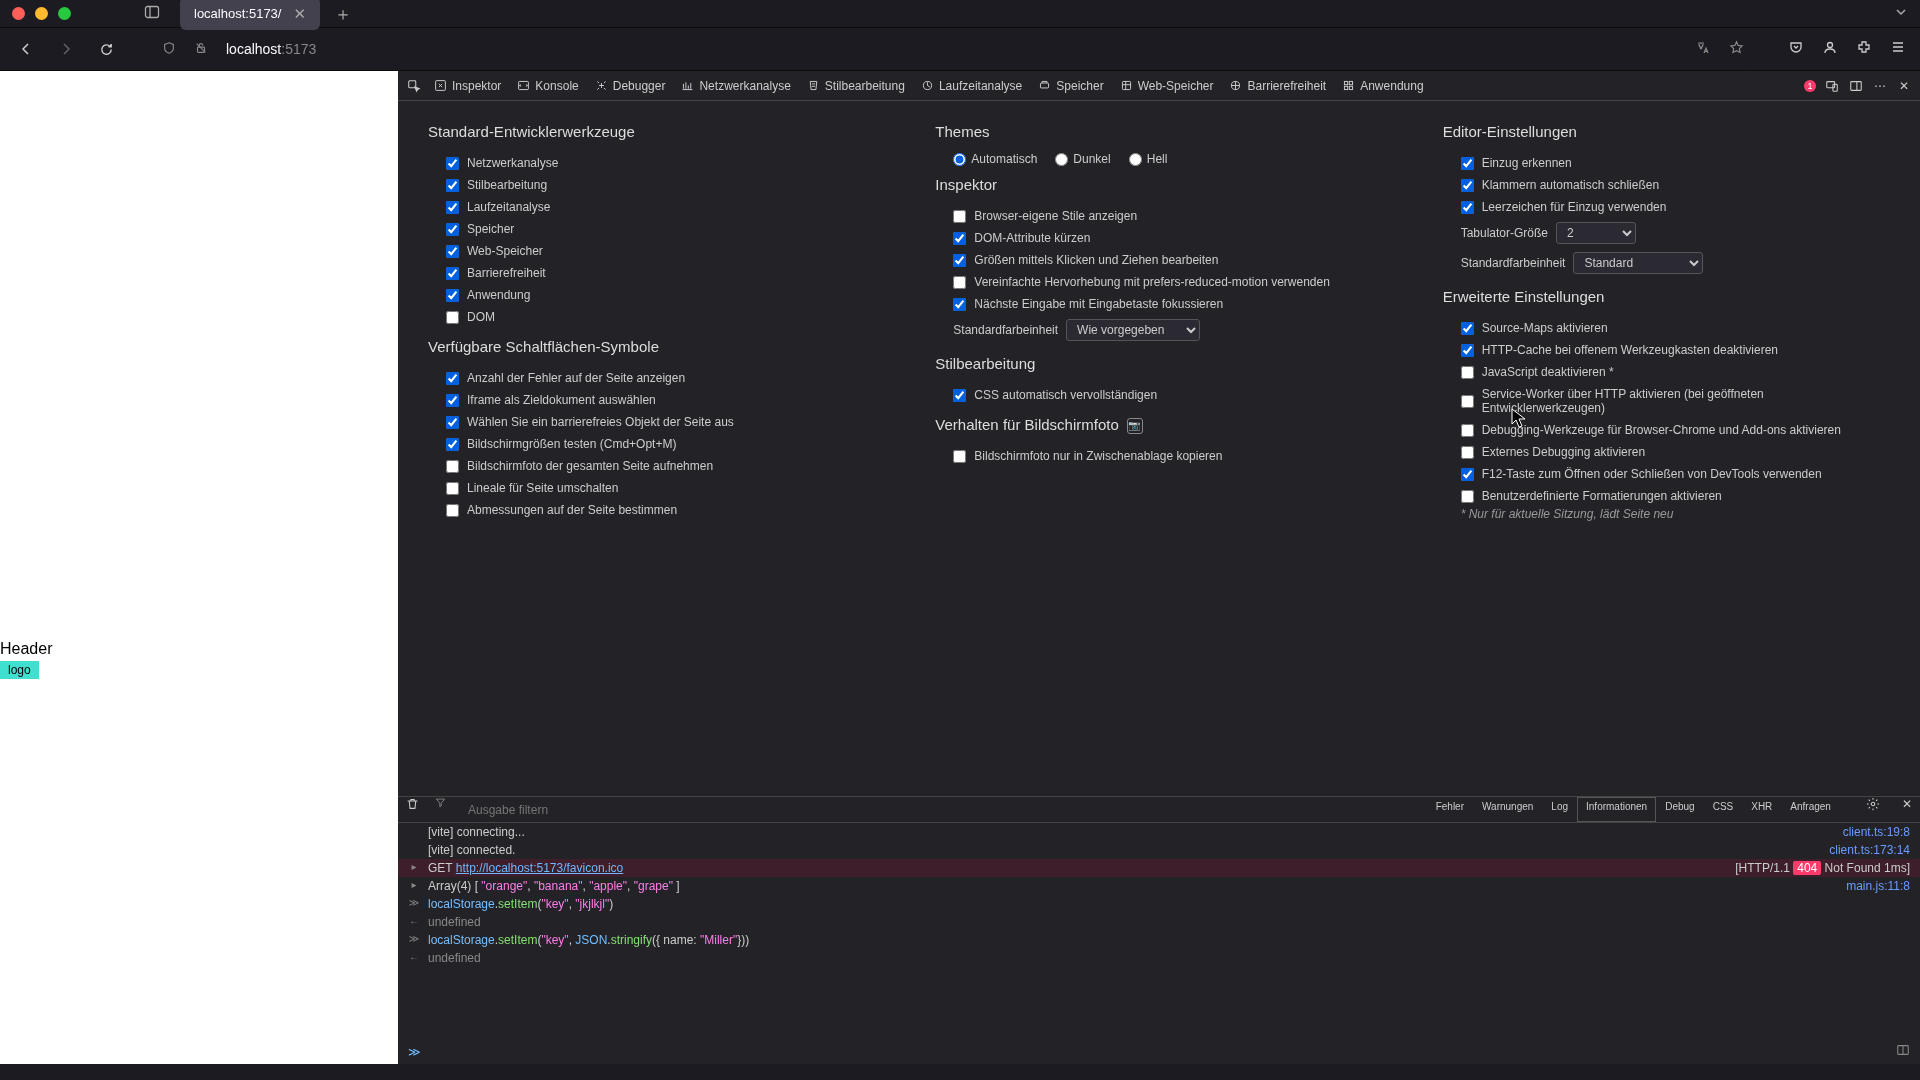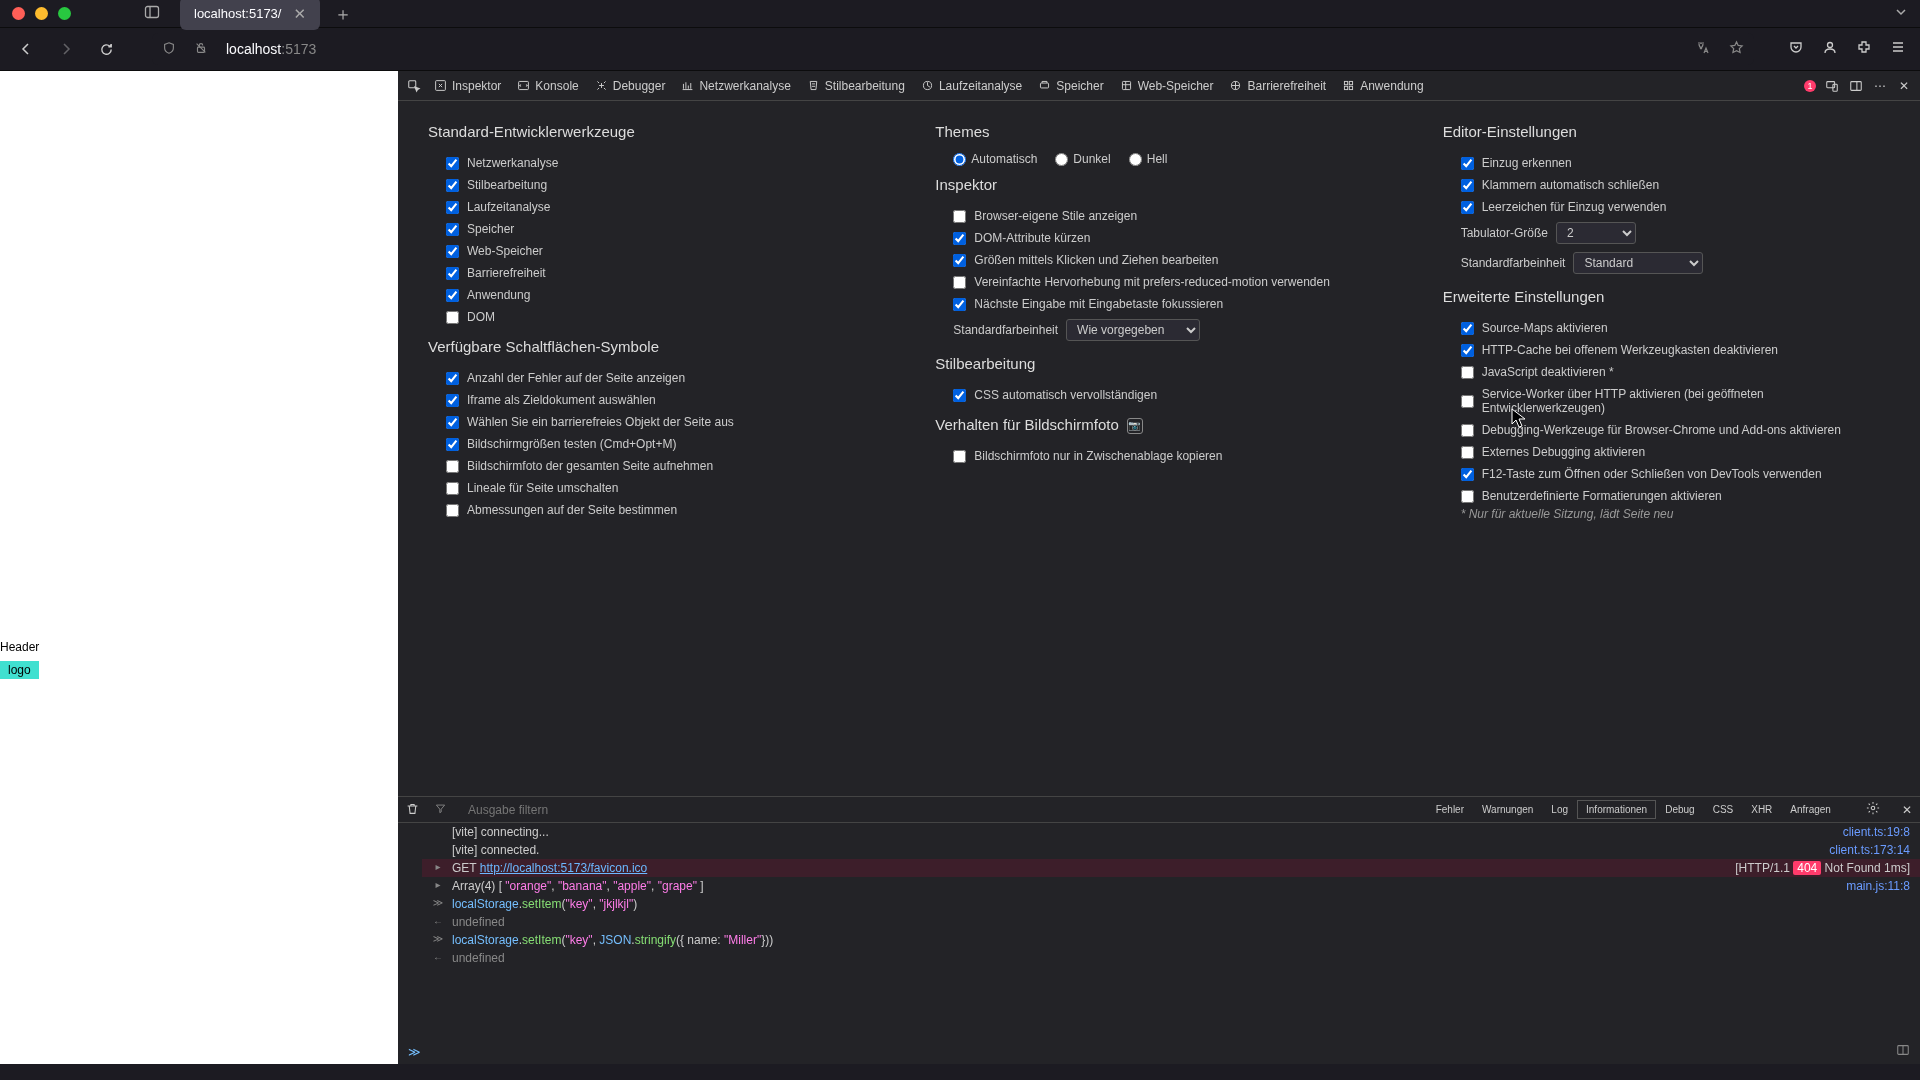--- a/index.html
+++ b/index.html
@@ -24,21 +24,21 @@
 .navbtn.disabled { opacity: 0.4; }
 .urlbox { flex: 1; background: #1c1b22; border-radius: 6px; height: 32px; display: flex; align-items: center; padding: 0 10px; gap: 18px; font-size: 14px; margin: 0 20px; }
 .urlbox .host { color: #fbfbfe; }
 .urlbox .path { color: #888; }
 .urlbar-right { display: flex; gap: 14px; color: #ccc; margin-left: auto; }
 .urlbar-right span { width: 20px; text-align: center; }
 
 
 .content-area { display: flex; height: calc(1080px - 44px - 43px); }
 .page { width: 398px; background: #fff; color: #000; overflow: hidden; position: relative; }
-.page-header { position: absolute; top: 569px; left: 0; font-size: 12px; color: #000; }
+.page-header { position: absolute; top: 569px; left: 0; font-size: 16px; color: #000; }
 .page-badge { position: absolute; top: 590px; left: 0; background: #40e0d0; padding: 2px 8px; font-size: 12px; }
 
 
 .devtools { flex: 1; background: #232327; display: flex; flex-direction: column; }
 .dt-tabs { height: 30px; background: #232327; border-bottom: 1px solid #444; display: flex; align-items: center; padding: 0 8px; gap: 4px; font-size: 12px; }
 .dt-tab { padding: 0 8px; height: 30px; display: flex; align-items: center; gap: 5px; color: #ccc; cursor: pointer; }
 .dt-tab svg { width: 13px; height: 13px; }
 .dt-tabs-right { margin-left: auto; display: flex; align-items: center; gap: 8px; }
 .error-badge { display: flex; align-items: center; gap: 4px; color: #ff7070; }
 .error-dot { width: 12px; height: 12px; border-radius: 50%; background: #ff3b6b; color: #fff; font-size: 9px; display: flex; align-items: center; justify-content: center; }
@@ -54,27 +54,27 @@
 .setting-item label { cursor: default; }
 .footnote { padding-left: 18px; font-style: italic; color: #999; font-size: 12px; }
 .theme-radios { display: flex; gap: 18px; padding-left: 18px; }
 .theme-radios label { display: flex; align-items: center; gap: 5px; }
 .theme-radios input { accent-color: #0060df; }
 .h3-with-icon { display: flex; align-items: center; gap: 8px; }
 .h3-icon { width: 16px; height: 16px; border: 1px solid #888; border-radius: 3px; display: flex; align-items: center; justify-content: center; font-size: 10px; }
 
 
 .console { height: 268px; background: #232327; border-top: 1px solid #444; display: flex; flex-direction: column; font-family: Menlo, Consolas, monospace; font-size: 12px; }
-.console-toolbar { height: 26px; border-bottom: 1px solid #444; display: flex; align-items: center; padding: 0 8px; gap: 16px; }
+.console-toolbar { height: 26px; border-bottom: 1px solid #444; display: flex; padding: 0 8px; gap: 16px; }
 .console-filter { background: transparent; border: none; color: #ccc; font-size: 12px; flex: 0 0 200px; padding: 2px 6px; }
 .console-toolbar-right { margin-left: auto; display: flex; gap: 0; }
 .filter-btn { padding: 3px 8px; font-size: 10px; color: #ccc; border: 1px solid transparent; cursor: pointer; }
 .filter-btn.boxed { border: 1px solid #555; }
 .console-log { flex: 1; overflow-y: auto; }
-.log-row { display: flex; padding: 2px 10px; align-items: flex-start; gap: 8px; margin-left: 24px; }
+.log-row { display: flex; padding: 2px 10px; align-items: flex-start; gap: 8px; }
 .log-row.error { background: rgba(255, 0, 64, 0.12); }
 .log-arrow { width: 12px; color: #888; text-align: center; font-size: 10px; }
 .log-text { flex: 1; white-space: pre; }
 .log-src { color: #888; margin-left: auto; }
 .log-src.link { color: #6a9bff; }
 .tok-str { color: #ff7de9; }
 .tok-kw { color: #75bfff; }
 .tok-fn { color: #86de74; }
 .tok-plain { color: #ccc; }
 .tok-url { color: #6bb8ff; text-decoration: underline; }

